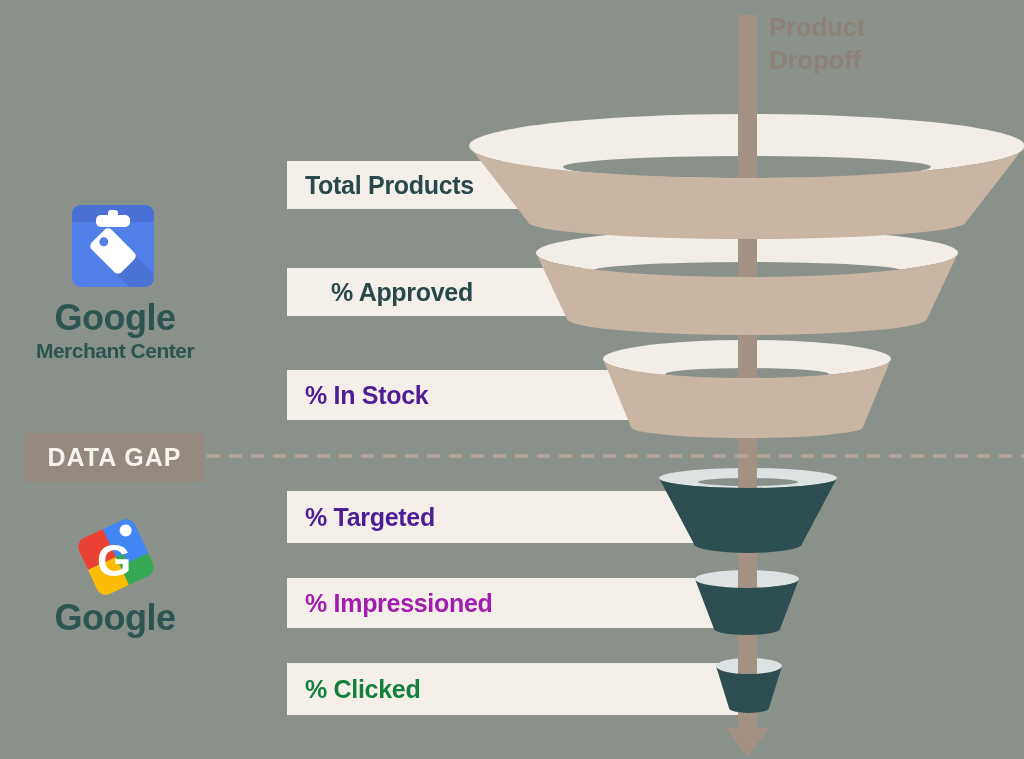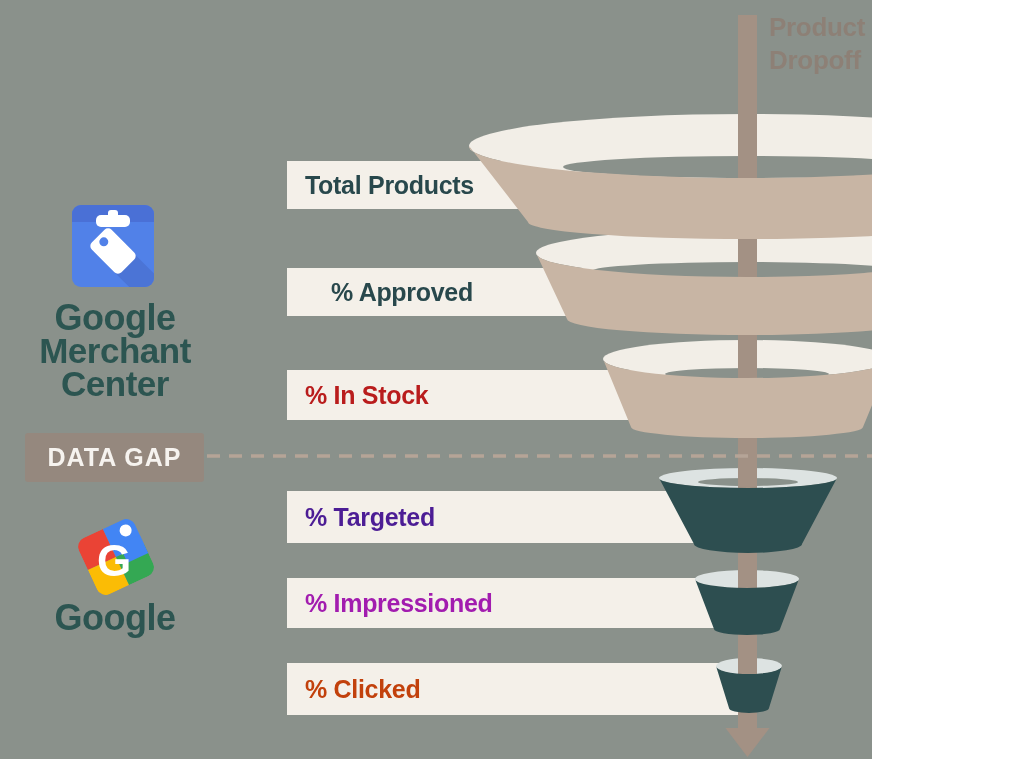--- a/index.html
+++ b/index.html
@@ -1,59 +1,59 @@
 <!DOCTYPE html>
 <html><head>
 <meta charset="utf-8">
 <style>
   html,body{margin:0;padding:0;}
   .canvas{
-    position:relative;width:872px;height:759px;overflow:hidden;
+    position:relative;width:1024px;height:759px;overflow:hidden;
     font-family:"Liberation Sans",sans-serif;
   }
   .bar{position:absolute;display:flex;align-items:center;z-index:1;}
   .bar span{padding-left:18px;font-weight:bold;font-size:25px;letter-spacing:-0.3px;}
   #funnel-svg{position:absolute;left:0;top:0;z-index:2;pointer-events:none;}
   .annotation{
     position:absolute;left:769px;top:11px;z-index:3;
     font-weight:bold;font-size:26px;line-height:33px;letter-spacing:-0.3px;
   }
   .left-group{position:absolute;z-index:3;left:0;width:230px;text-align:center;}
   .caption-title{font-weight:bold;font-size:36px;line-height:32px;letter-spacing:-0.5px;}
-  .caption-sub{font-weight:bold;font-size:35px;line-height:33px;letter-spacing:-0.5px;}
+  .caption-sub{font-weight:bold;font-size:21px;line-height:33px;letter-spacing:-0.5px;}
   .icon-wrap{position:absolute;z-index:3;}
   .data-gap{
     position:absolute;left:25px;top:433px;width:179px;height:49px;z-index:3;
     display:flex;align-items:center;justify-content:center;
     font-weight:bold;font-size:25px;letter-spacing:1px;border-radius:3px;
   }
 </style>
 </head>
 <body>
 
 <div class="canvas" style="background: rgb(138, 145, 139);">
 
   <div>
       <div class="bar" style="left: 287px; top: 161px; width: 457px; height: 48px; background: rgb(244, 240, 233);">
         <span style="color: rgb(40, 72, 76);">Total Products</span>
       </div>
       <div class="bar" style="left: 287px; top: 268px; width: 457px; height: 48px; background: rgb(244, 240, 233);">
         <span style="color: rgb(40, 72, 76); padding-left: 44px;">% Approved</span>
       </div>
       <div class="bar" style="left: 287px; top: 370px; width: 457px; height: 50px; background: rgb(244, 240, 233);">
-        <span style="color: #b91c1c;">% In Stock</span>
+        <span style="color: #4c1d95;">% In Stock</span>
       </div>
       <div class="bar" style="left: 287px; top: 491px; width: 457px; height: 52px; background: rgb(244, 240, 233);">
         <span style="color: #4c1d95;">% Targeted</span>
       </div>
       <div class="bar" style="left: 287px; top: 578px; width: 457px; height: 50px; background: rgb(244, 240, 233);">
         <span style="color: #a21caf;">% Impressioned</span>
       </div>
       <div class="bar" style="left: 287px; top: 663px; width: 457px; height: 52px; background: rgb(244, 240, 233);">
-        <span style="color: #c2410c;">% Clicked</span>
+        <span style="color: #15803d;">% Clicked</span>
       </div>
     </div>
 
   <svg id="funnel-svg" width="1024" height="759" viewBox="0 0 1024 759">
       <ellipse cx="747" cy="146" rx="278" ry="32" fill="#f2eee7"></ellipse>
       <ellipse cx="747" cy="167" rx="184" ry="11" fill="#8a918b"></ellipse>
       <ellipse cx="747" cy="253" rx="211" ry="24" fill="#f2eee7"></ellipse>
       <ellipse cx="747" cy="271" rx="155" ry="9" fill="#8a918b"></ellipse>
       <ellipse cx="747" cy="359" rx="144" ry="19" fill="#f2eee7"></ellipse>
       <ellipse cx="747" cy="374" rx="82" ry="6" fill="#8a918b"></ellipse>

